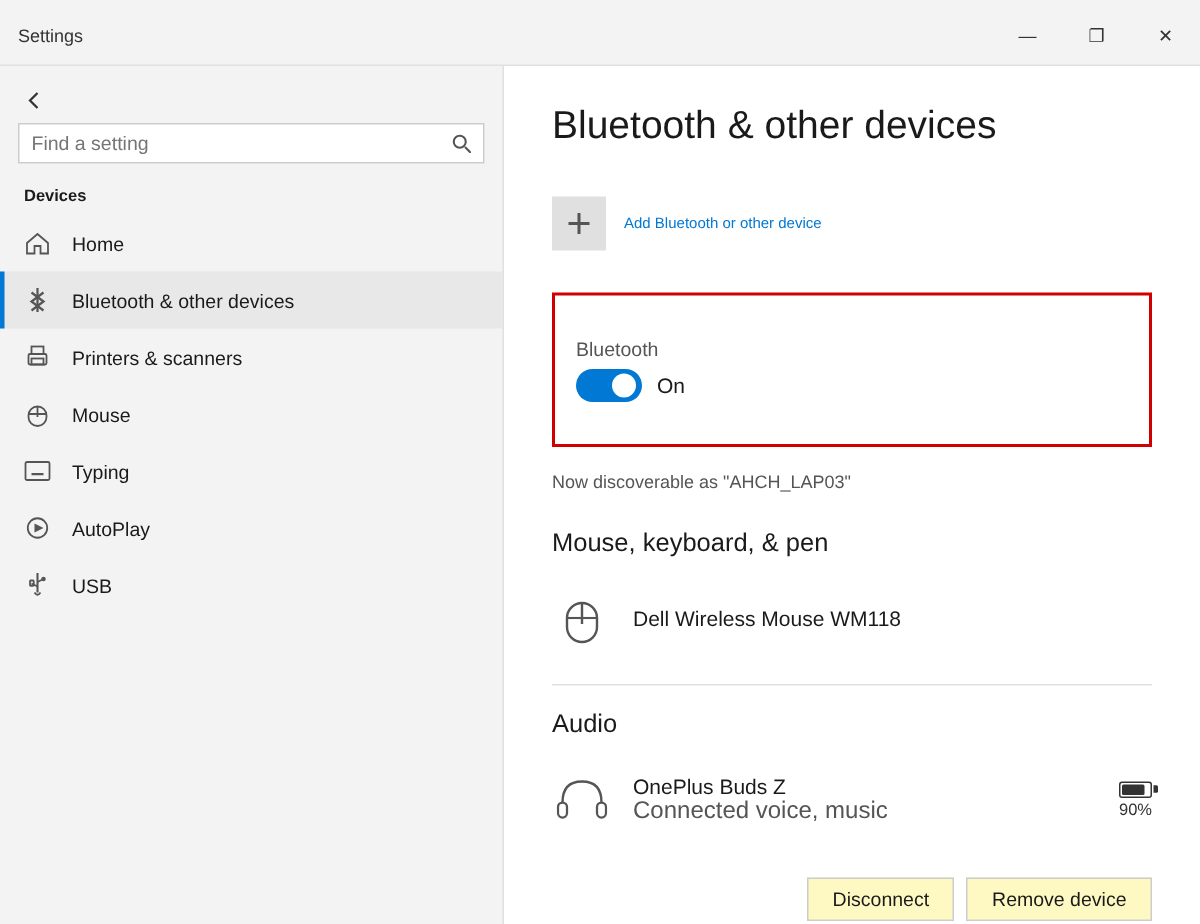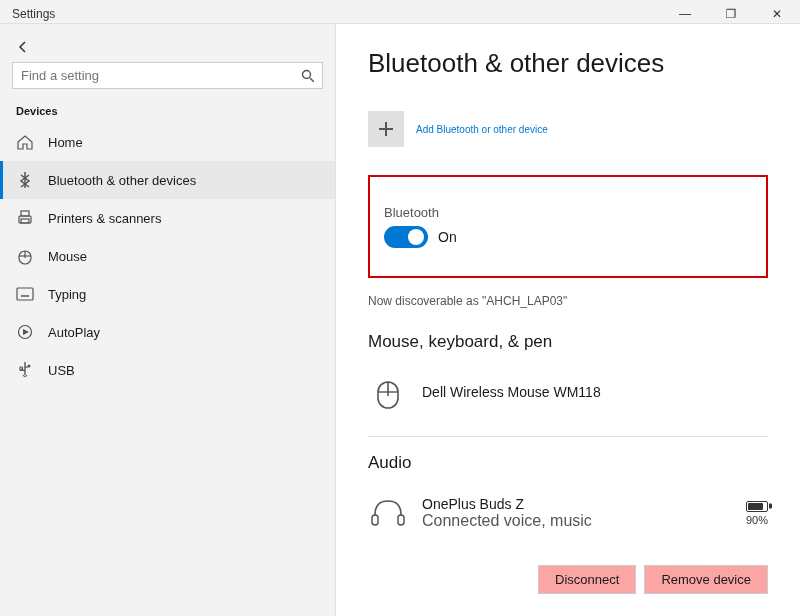--- a/index.html
+++ b/index.html
@@ -9,21 +9,21 @@
       width: 800px;
       height: 616px;
       overflow: hidden;
       display: flex;
       flex-direction: column;
     }
 
     
     .titlebar {
       background: #f3f3f3;
-      height: 24px;
+      height: 44px;
       display: flex;
       align-items: center;
       justify-content: space-between;
       padding: 4px 0 0 12px;
       border-bottom: 1px solid #e0e0e0;
       flex-shrink: 0;
     }
     .titlebar-title {
       font-size: 12px;
       color: #333;
@@ -304,21 +304,21 @@
     
     .action-buttons {
       display: flex;
       gap: 8px;
       justify-content: flex-end;
       padding-top: 8px;
     }
     .action-btn {
       padding: 6px 16px;
       font-size: 13px;
-      background: #fca5a5;
+      background: #fef9c3;
       border: 1px solid #ccc;
       cursor: pointer;
       color: #1a1a1a;
     }
 
     
     .divider {
       border: none;
       border-top: 1px solid #e0e0e0;
       margin: 4px 0 16px 0;

